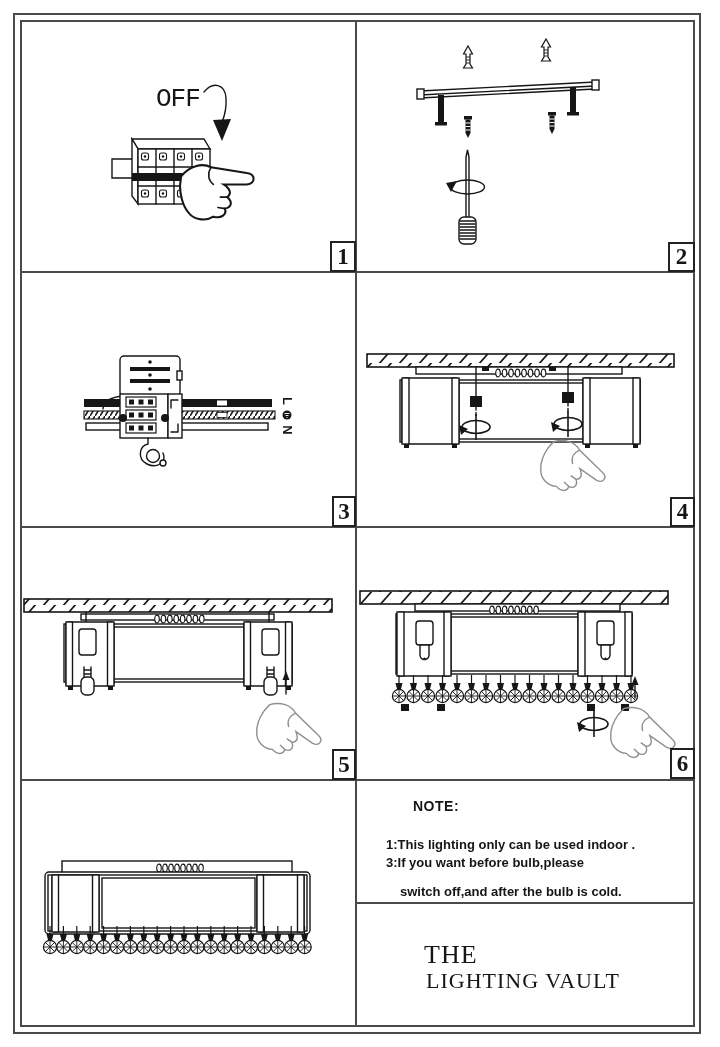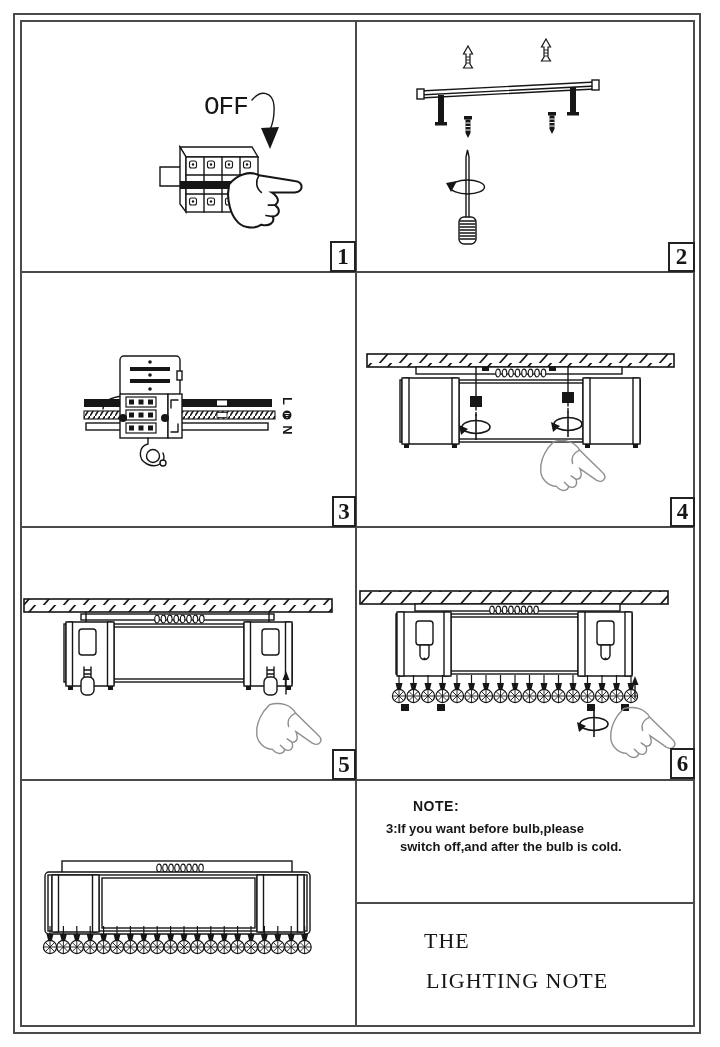--- a/index.html
+++ b/index.html
@@ -11,40 +11,40 @@
   .vline,.hline{position:absolute;background:#4a4a4a;}
   .panel{position:absolute;}
   .numbox{position:absolute;background:#fff;border:2px solid #222;box-sizing:border-box;
           display:flex;align-items:center;justify-content:center;
           font-family:"Liberation Serif",serif;font-weight:bold;font-size:23px;z-index:6;}
   svg .s{stroke:#161616;fill:none;stroke-width:1.4;stroke-linecap:round;}
   svg .w{fill:#ffffff;stroke:#161616;stroke-width:1.4;}
   svg .f{fill:#161616;stroke:none;}
   svg .hl{stroke:#8f8f8f;fill:none;stroke-width:1.4;stroke-linecap:round;}
   .note-block{padding:16px 0 0 30px;}
-  .note-title{font-weight:bold;font-size:14px;letter-spacing:.5px;margin:2px 0 6px 2px;white-space:pre;padding-left:25px;}
+  .note-title{font-weight:bold;font-size:14px;letter-spacing:.5px;margin:2px 0 22px 2px;white-space:pre;padding-left:25px;}
   .note-line{font-weight:bold;font-size:13px;line-height:17.5px;white-space:pre;}
-  .note-indent{margin-left:14px;}
-  .brand1{position:absolute;left:68px;top:24px;font-family:"Liberation Serif",serif;font-size:22px;letter-spacing:1px;}
+  .note-indent{margin-left:14px;margin-top:12px;}
+  .brand1{position:absolute;left:68px;top:36px;font-family:"Liberation Serif",serif;font-size:26px;letter-spacing:1px;}
   .brand2{position:absolute;left:70px;top:64px;font-family:"Liberation Serif",serif;font-size:22px;letter-spacing:1px;}
 </style>
 </head>
 <body>
 
 <div id="sheet">
   <div id="frame-outer" class="frame"></div>
   <div id="frame-inner" class="frame"></div>
 
   <div class="vline" style="left:355px;top:20px;width:2px;height:1007px;"></div>
   <div class="hline" style="left:20px;top:271px;width:675px;height:2px;"></div>
   <div class="hline" style="left:20px;top:526px;width:675px;height:2px;"></div>
   <div class="hline" style="left:20px;top:779px;width:675px;height:2px;"></div>
   <div class="hline" style="left:356px;top:902px;width:339px;height:2px;"></div>
 
-  <div class="panel" style="left:20px;top:28px;padding-left:48px;">
+  <div class="panel" style="left:20px;top:20px;">
     <svg width="336" height="252" viewBox="0 0 336 252">
       <defs>
         <g id="bsc1">
             <rect width="7" height="7" rx="2" fill="#fff" stroke="#161616" stroke-width="1.1"></rect>
             <circle cx="3.5" cy="3.5" r="1.2" fill="#161616"></circle>
           </g>
       </defs>
       <text x="136" y="86" font-family="Liberation Mono, monospace" font-size="26" letter-spacing="-1" fill="#161616">OFF</text>
       <g>
         <path class="s" stroke-width="5.5" d="M184,72 C193,61 205,64 206,78 C206.5,86 205,95 202,102"></path>
@@ -416,27 +416,28 @@
         <use href="#blb7" x="244.4" y="167"></use>
           <use href="#blb7" x="257.8" y="167"></use>
           <use href="#blb7" x="271.2" y="167"></use>
           <use href="#blb7" x="284.6" y="167"></use>
       </g>
     </svg>
   </div>
 
   <div class="panel note-block" style="left:356px;top:780px;width:339px;height:122px;box-sizing:border-box;">
     <div class="note-title">NOTE:</div>
+    <div class="note-line">1:This lighting only can be used indoor .</div>
     <div class="note-line">3:If you want before bulb,please</div>
     <div class="note-line note-indent">switch off,and after the bulb is cold.</div>
   </div>
 
   <div class="panel" style="left:356px;top:904px;width:339px;height:123px;">
     <div class="brand1">THE</div>
-    <div class="brand2">LIGHTING NOTE</div>
+    <div class="brand2">LIGHTING VAULT</div>
   </div>
 
   <div class="numbox" style="left:330px;top:241px;width:26px;height:31px;">1</div>
   <div class="numbox" style="left:668px;top:242px;width:27px;height:30px;">2</div>
   <div class="numbox" style="left:332px;top:496px;width:24px;height:31px;">3</div>
   <div class="numbox" style="left:670px;top:497px;width:25px;height:30px;">4</div>
   <div class="numbox" style="left:332px;top:749px;width:24px;height:31px;">5</div>
   <div class="numbox" style="left:670px;top:748px;width:25px;height:31px;">6</div>
 </div>
 

